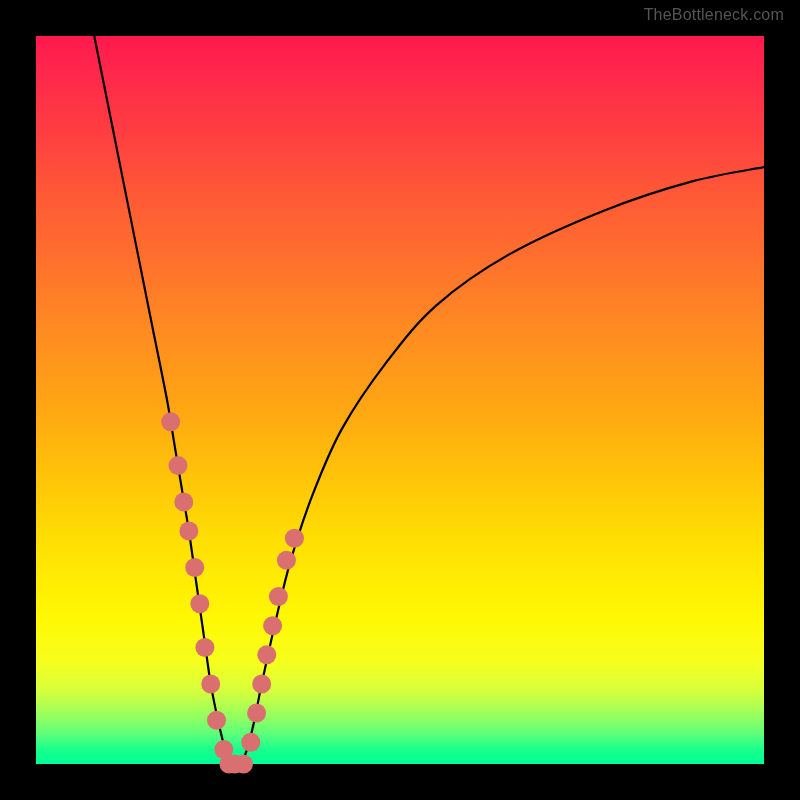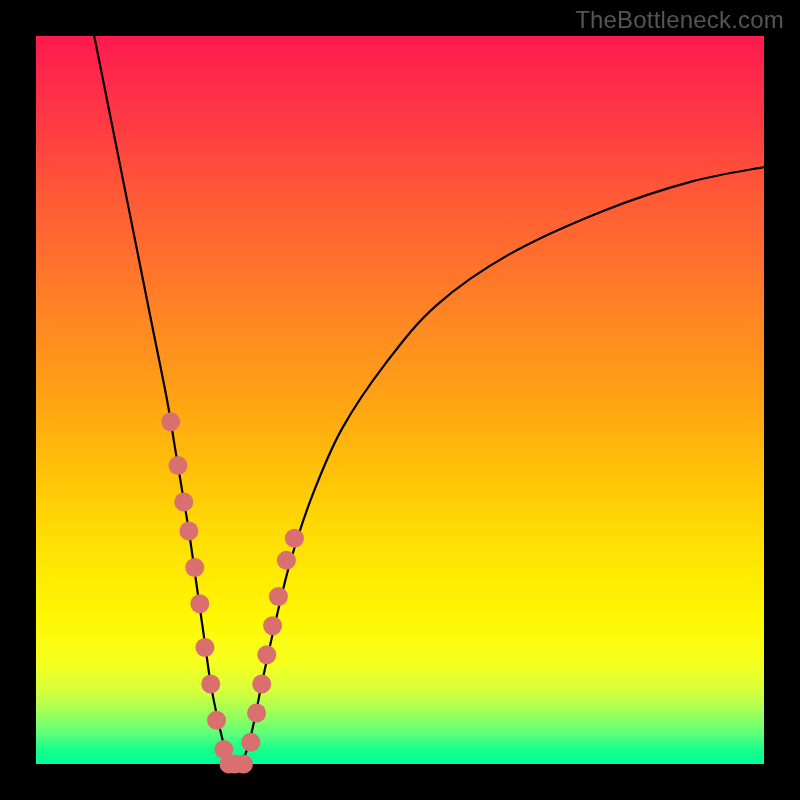--- a/index.html
+++ b/index.html
@@ -40,21 +40,21 @@
       #5aff7c 96%,
       #18ff8c 98%,
       #00ff97 100%
     );
   }
   .watermark {
     position: absolute;
     top: 6px;
     right: 16px;
     color: #555;
-    font-size: 24px;
+    font-size: 16px;
     letter-spacing: 0.2px;
     font-weight: 500;
     user-select: none;
     margin-left: 26px;
   }
   svg.curve {
     position: absolute;
     left: 0;
     top: 0;
     width: 728px;

